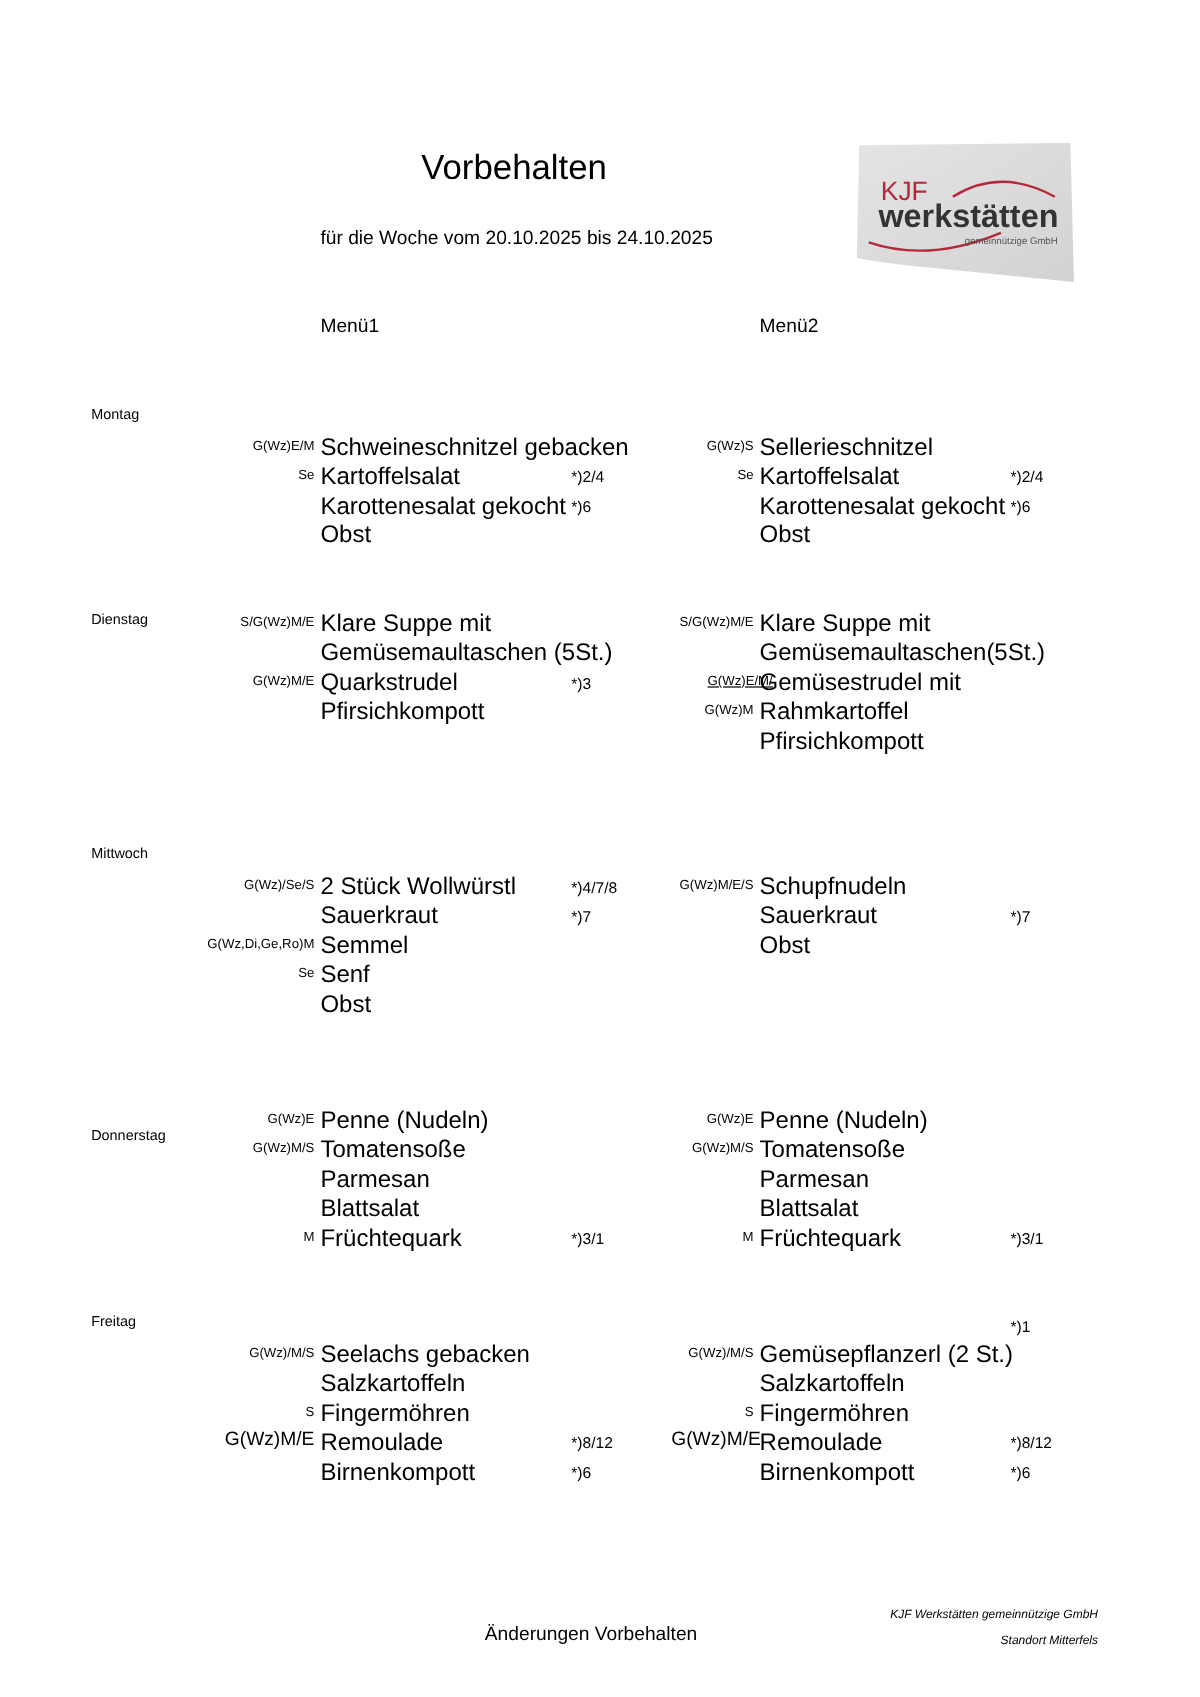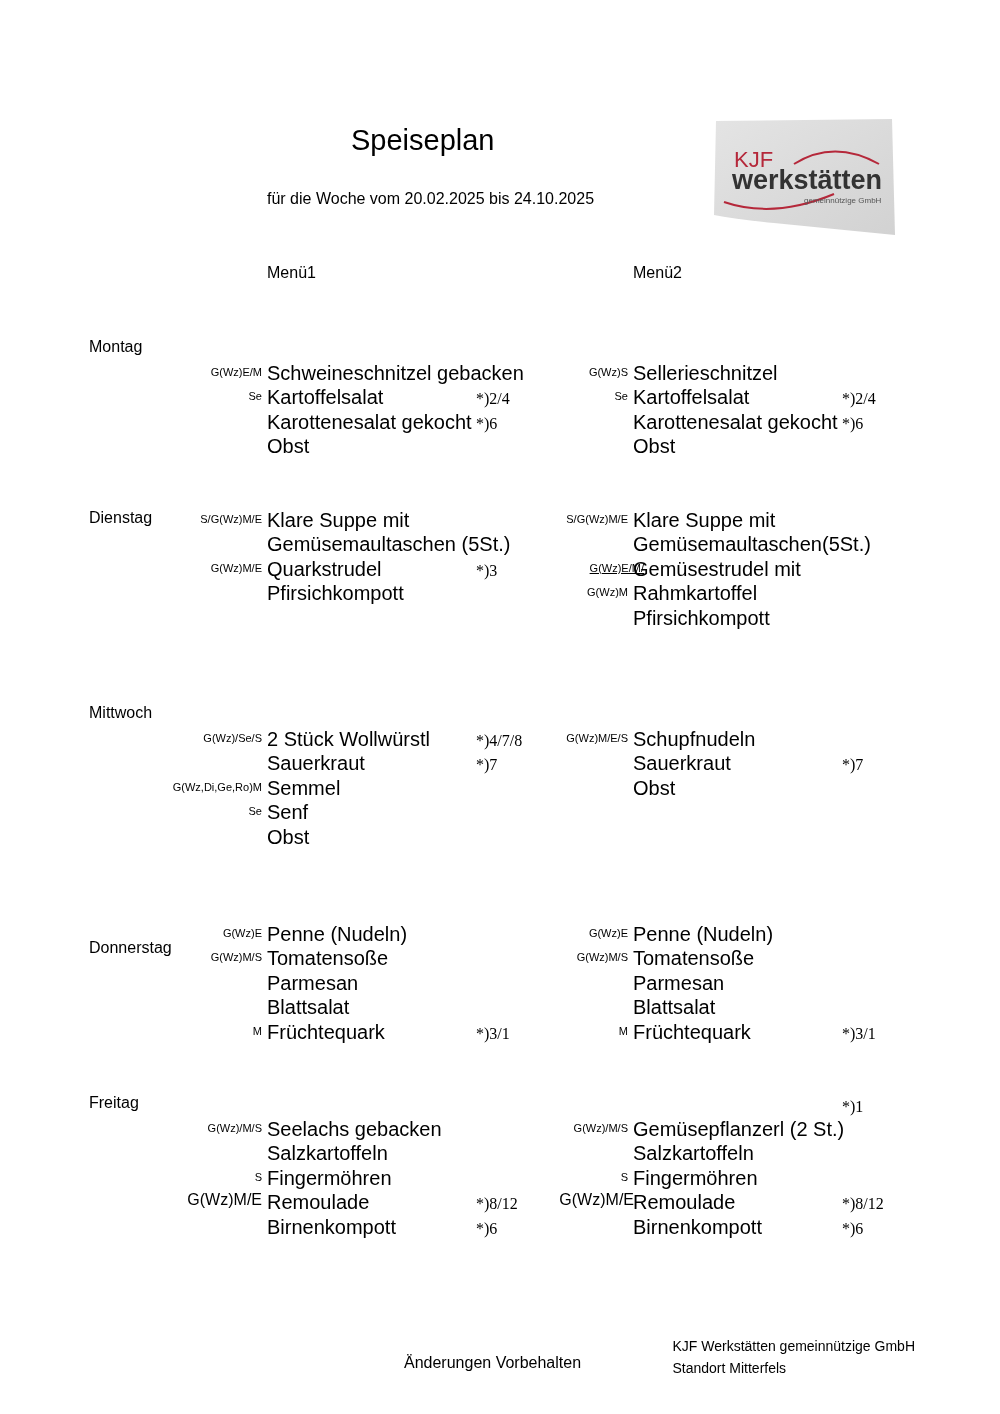--- a/index.html
+++ b/index.html
@@ -2,34 +2,34 @@
 <html><head>
 <meta charset="utf-8">
 <style>
   html, body { margin: 0; padding: 0; background: #ffffff; }
   body { width: 1000px; height: 1414px; position: relative; overflow: hidden;
          font-family: "Liberation Sans", "DejaVu Sans", sans-serif; color: #000; }
   .abs { position: absolute; white-space: nowrap; }
   .title { left: 351px; top: 124px; font-size: 29px; }
   .subtitle { left: 267px; top: 190px; font-size: 16px; }
   .menuhdr { top: 264px; font-size: 16px; }
-  .day { left: 89px; font-size: 16px; }
+  .day { left: 76px; font-size: 12px; }
   .dish { font-size: 20px; }
   .code { font-size: 11px; text-align: right; width: 200px; }
   .code.big { font-size: 16px; }
-  .note { font-size: 16px; font-family: Liberation Serif, serif; }
+  .note { font-size: 13px; }
   .logo { left: 714px; top: 119px; width: 181px; height: 116px; }
   .footer-left { left: 404px; top: 1354px; font-size: 16px; }
-  .footer-right { right: 85px; top: 1335px; font-size: 14px; line-height: 22px; }
+  .footer-right { right: 85px; top: 1335px; font-size: 10px; text-align: right; line-height: 22px; font-style: italic; }
 </style>
 </head>
 <body>
 
-<div class="abs title">Speiseplan</div>
-<div class="abs subtitle">für die Woche vom 20.02.2025 bis 24.10.2025</div>
+<div class="abs title">Vorbehalten</div>
+<div class="abs subtitle">für die Woche vom 20.10.2025 bis 24.10.2025</div>
 
 <div class="abs logo">
   <svg width="181" height="116" viewBox="0 0 181 116">
     <defs>
       <linearGradient id="lg" x1="0" y1="0" x2="1" y2="1">
         <stop offset="0" stop-color="#e4e4e4"></stop>
         <stop offset="1" stop-color="#d2d2d2"></stop>
       </linearGradient>
     </defs>
     <path d="M2 2 L178 0 L181 116 Q120 110 60 104 Q20 100 0 96 Z" fill="url(#lg)"></path>

